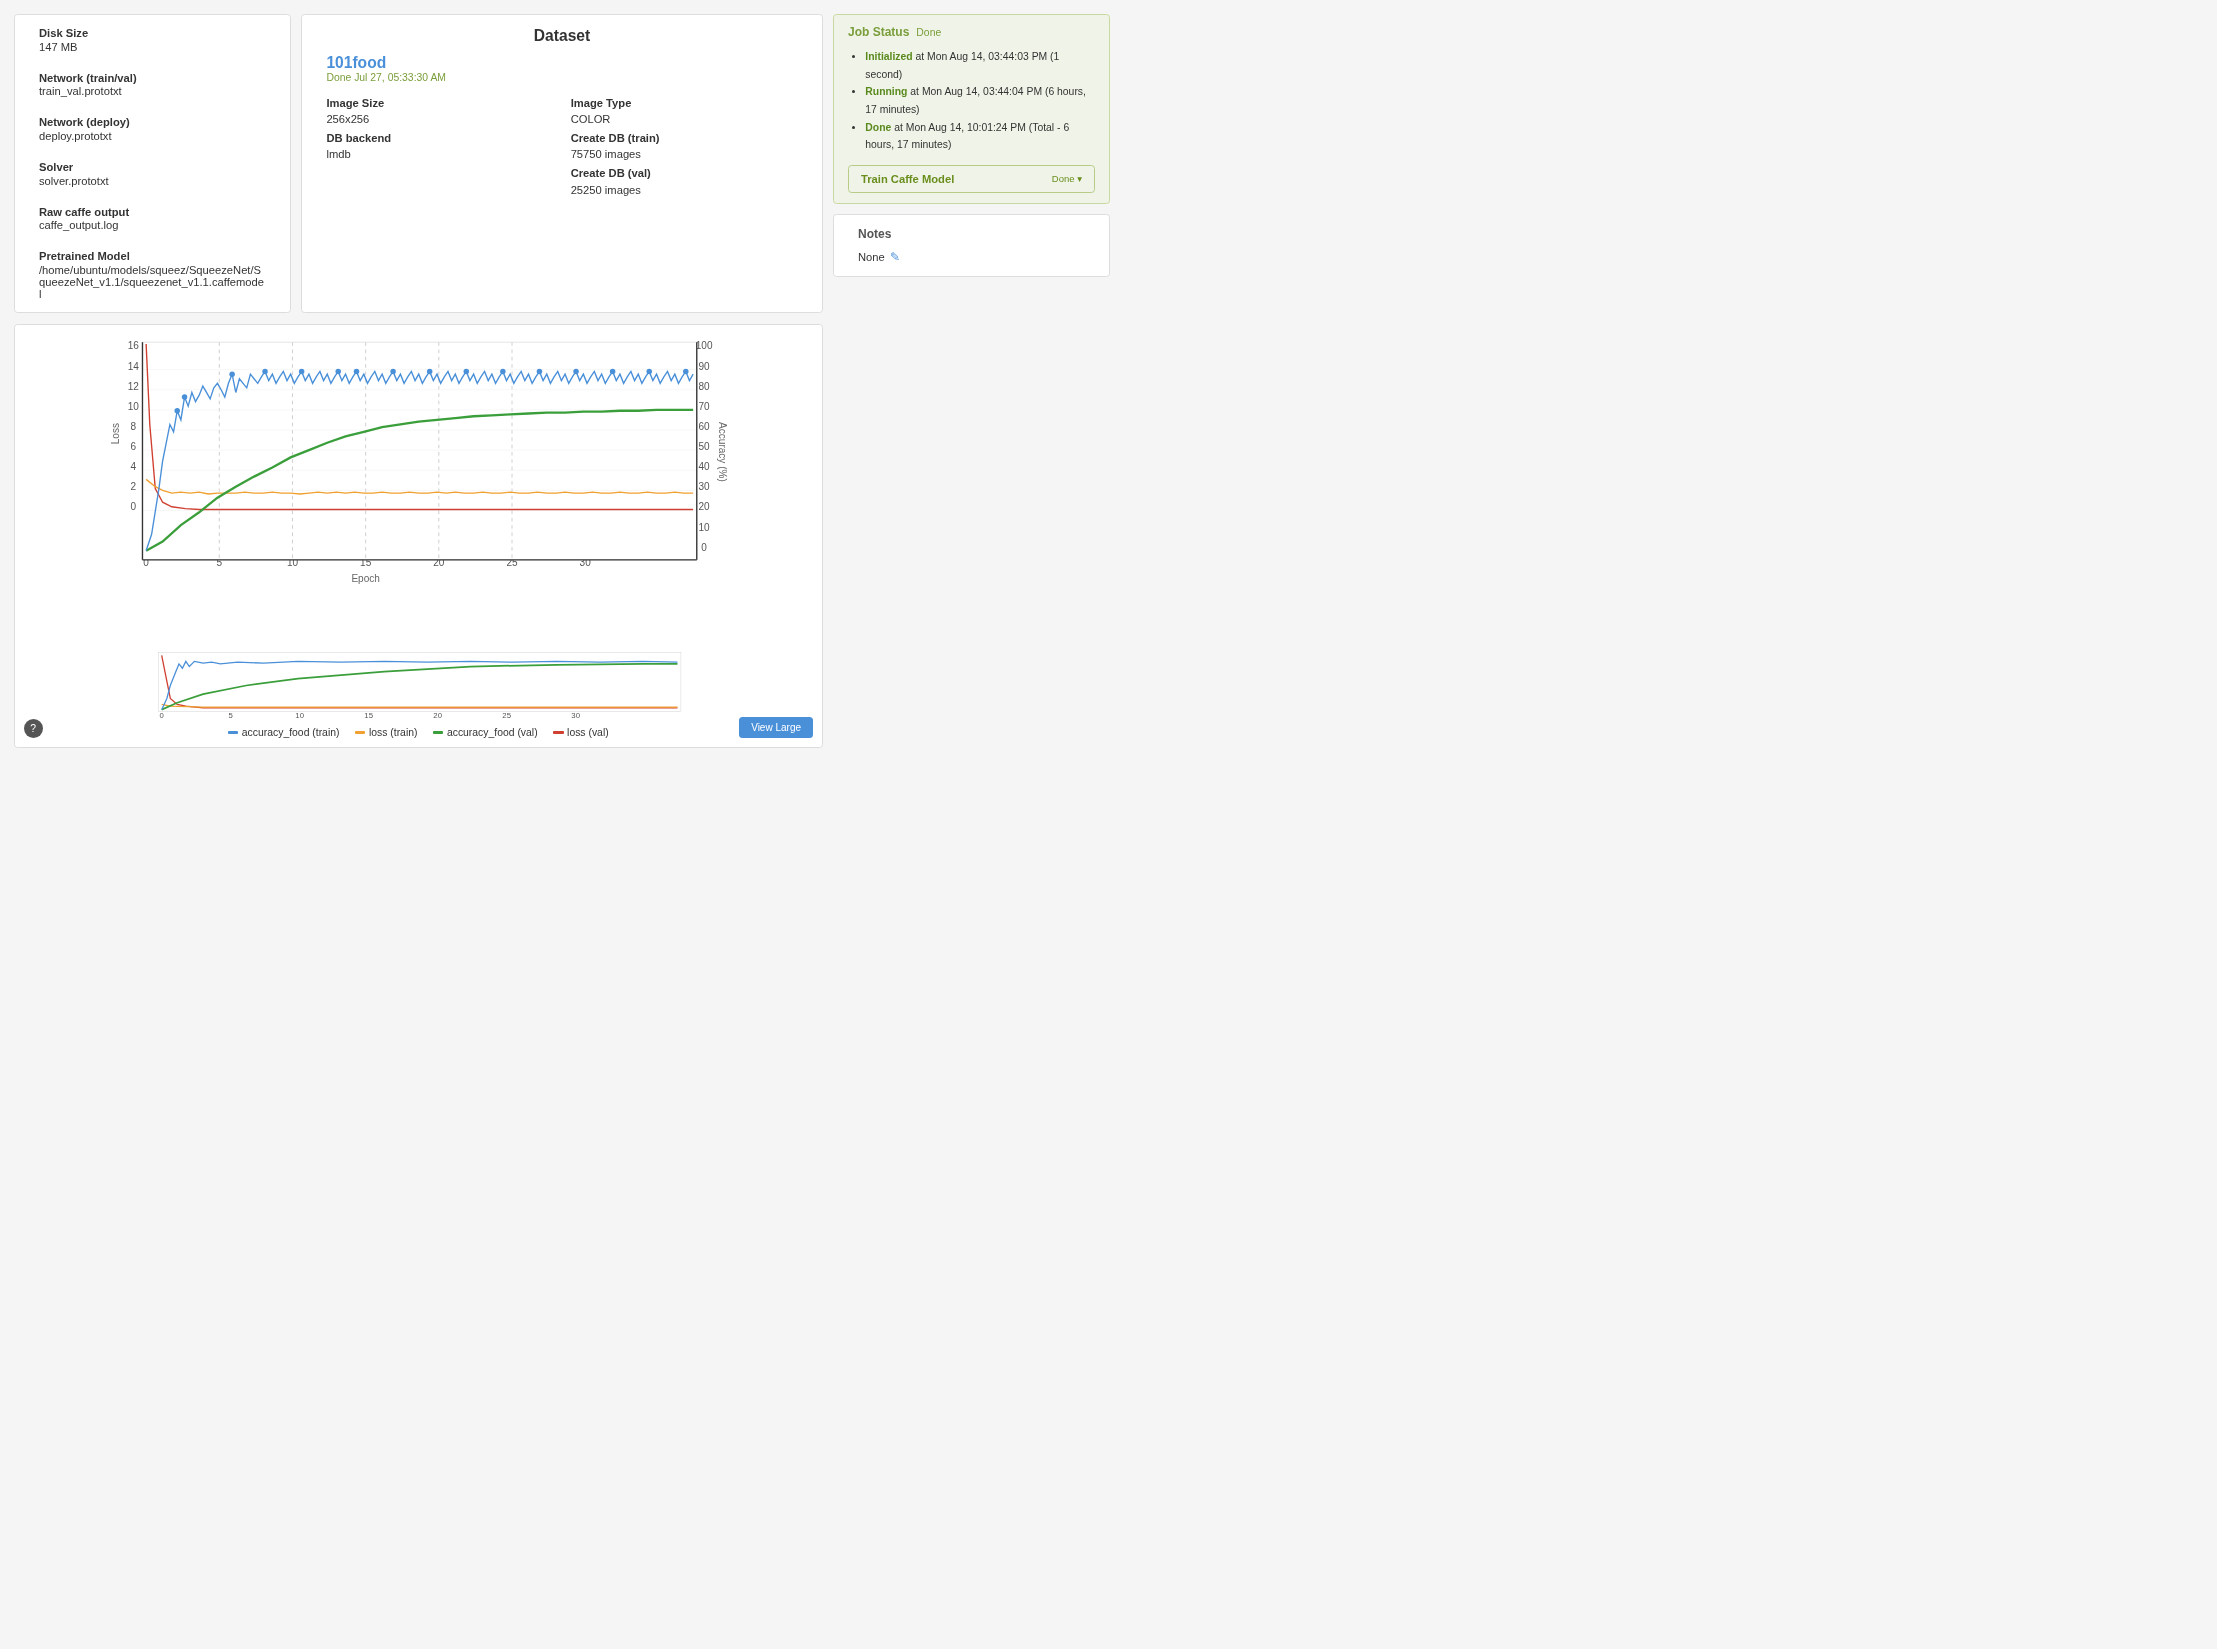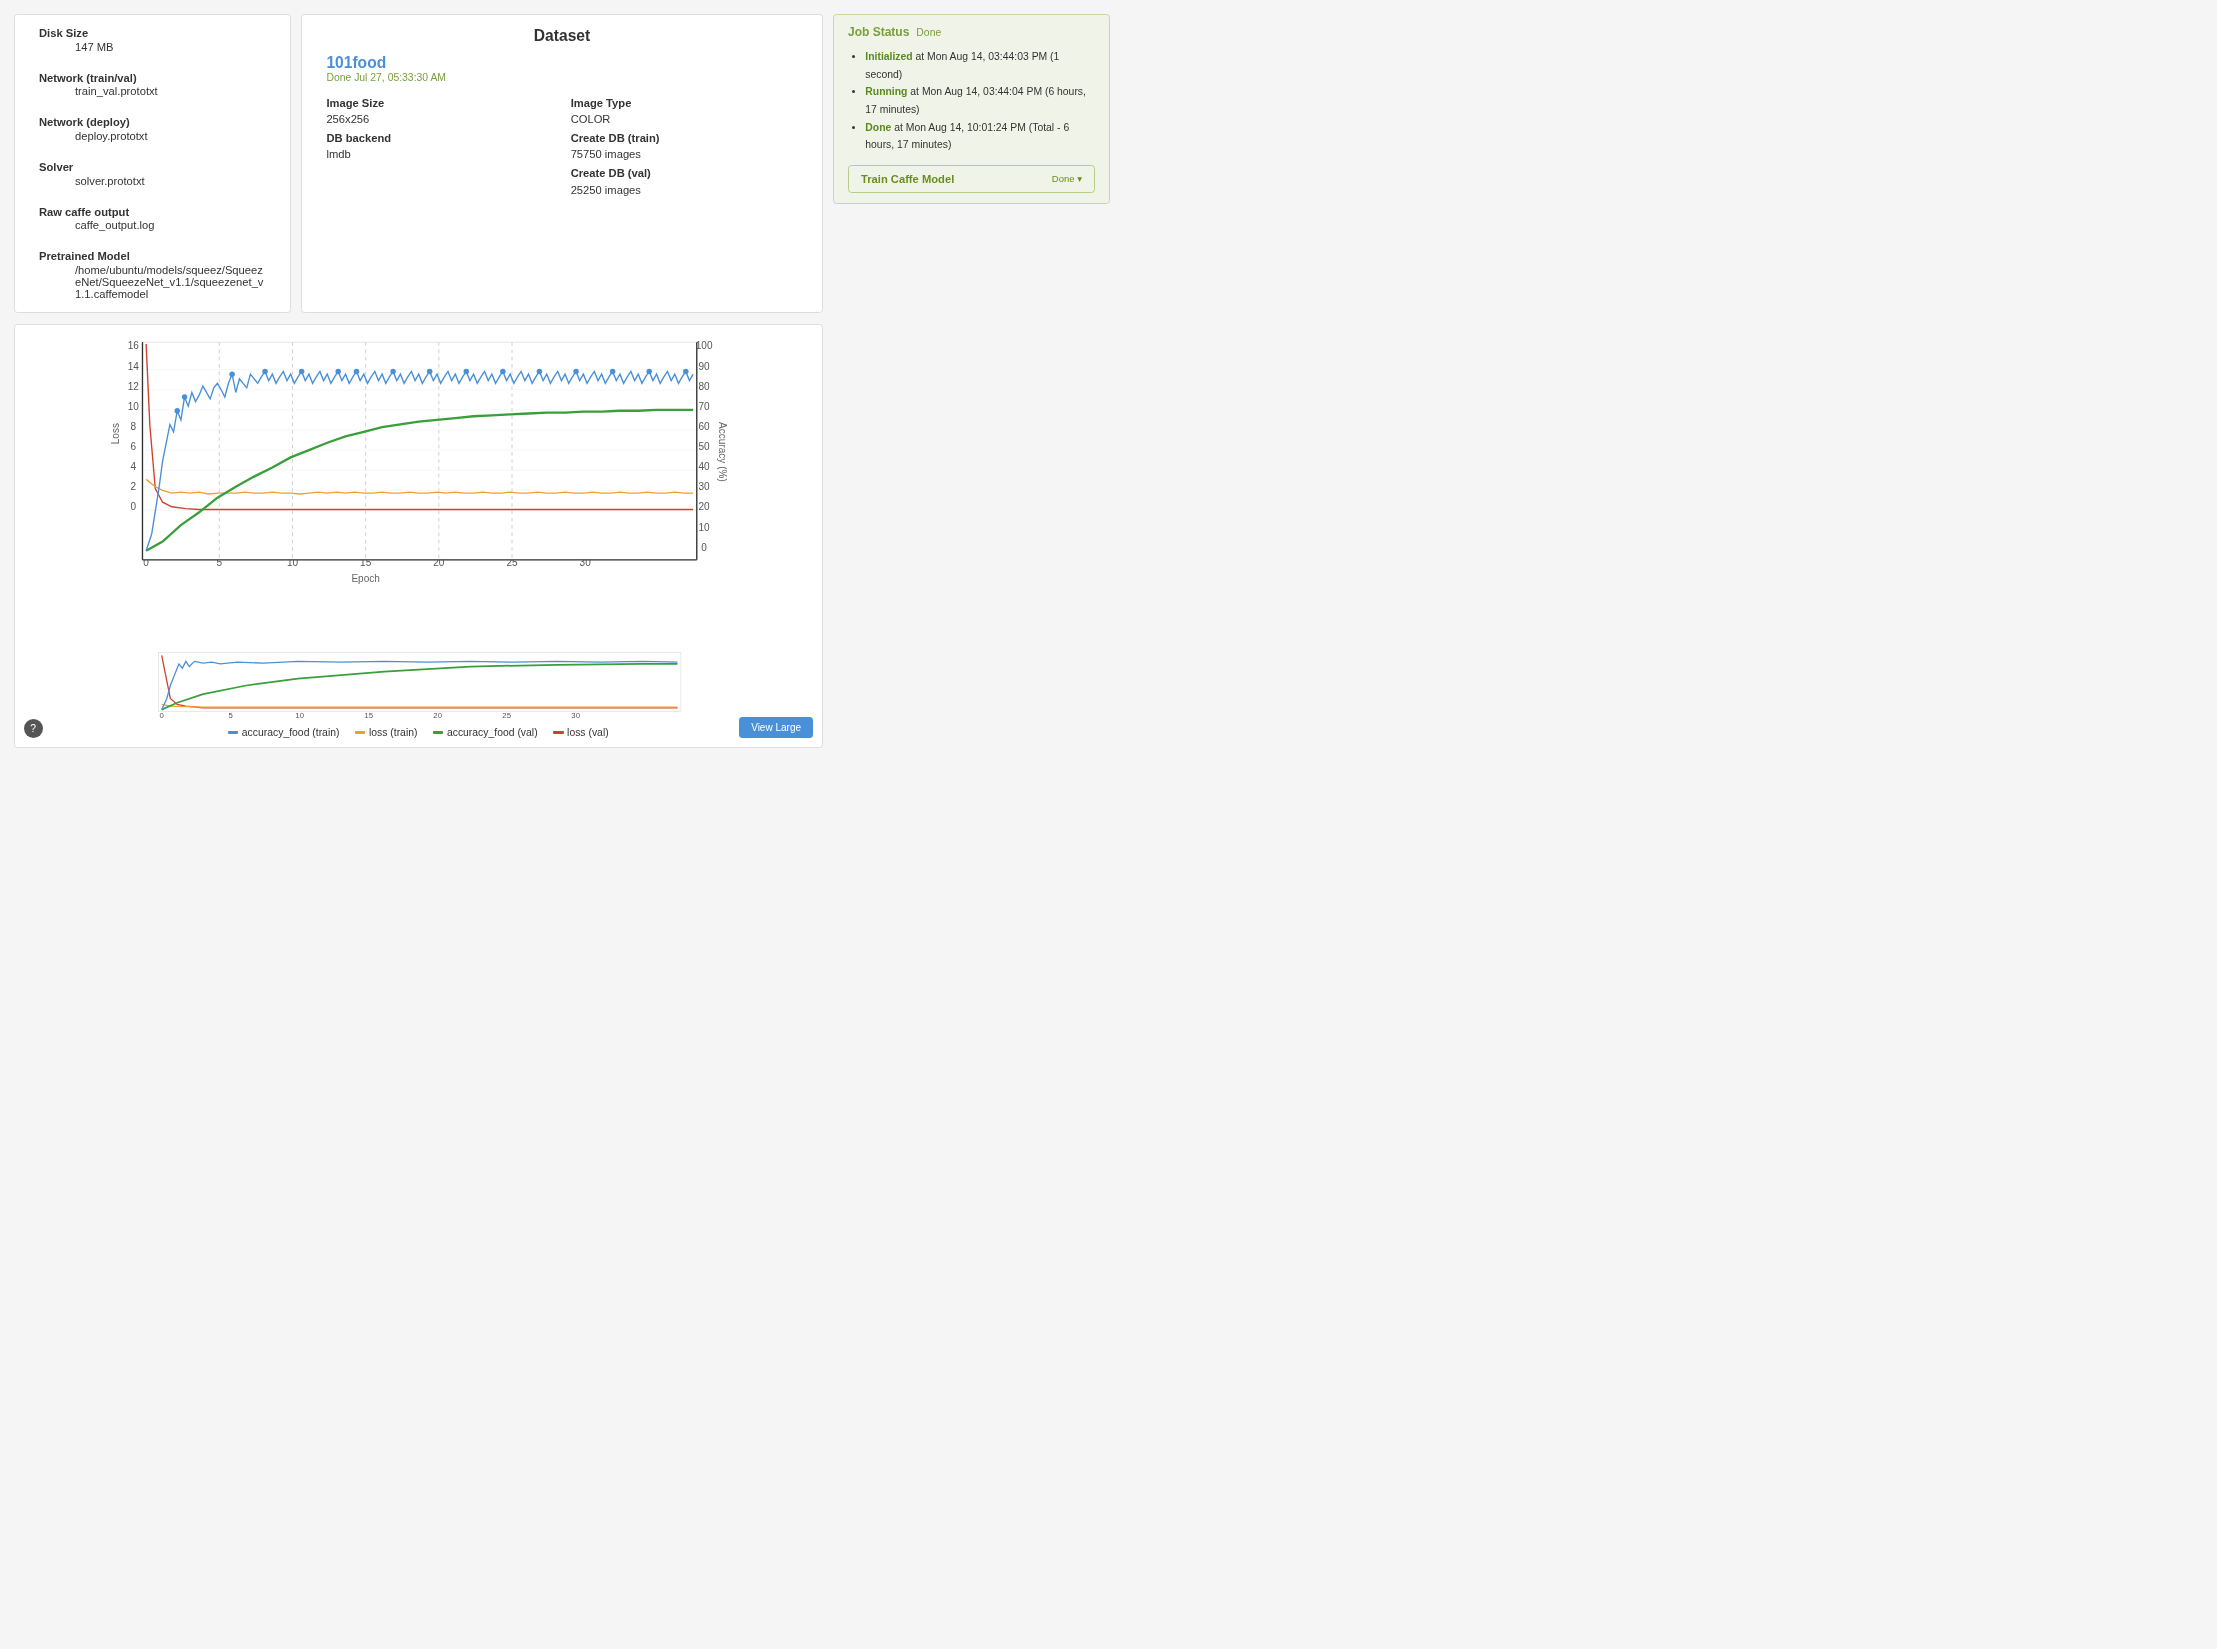--- a/index.html
+++ b/index.html
@@ -58,21 +58,20 @@
     .info-card a {
       color: #4a90d9;
       text-decoration: none;
     }
 
     .info-card .value {
       display: block;
       margin-top: 1.7px;
       color: #333;
       word-break: break-all;
-      margin-left: 36px;
     }
 
     .dataset-card h2 {
       text-align: center;
       font-size: 15.6px;
       font-weight: bold;
       margin-bottom: 8.6px;
       color: #333;
     }
 
@@ -462,15 +461,22 @@
         </li>
       </ul>
       <button class="train-button">
         <span class="train-label">Train Caffe Model</span>
         <span class="train-status">
           <span>Done</span> ▾
         </span>
       </button>
     </div>
 
+    <div class="card notes-card">
+      <div class="notes-title">Notes</div>
+      <div class="notes-content">
+        <span>None</span>
+        <span class="edit-icon">✎</span>
+      </div>
+    </div>
   </div>
 </div>
 
 
 </body></html>

